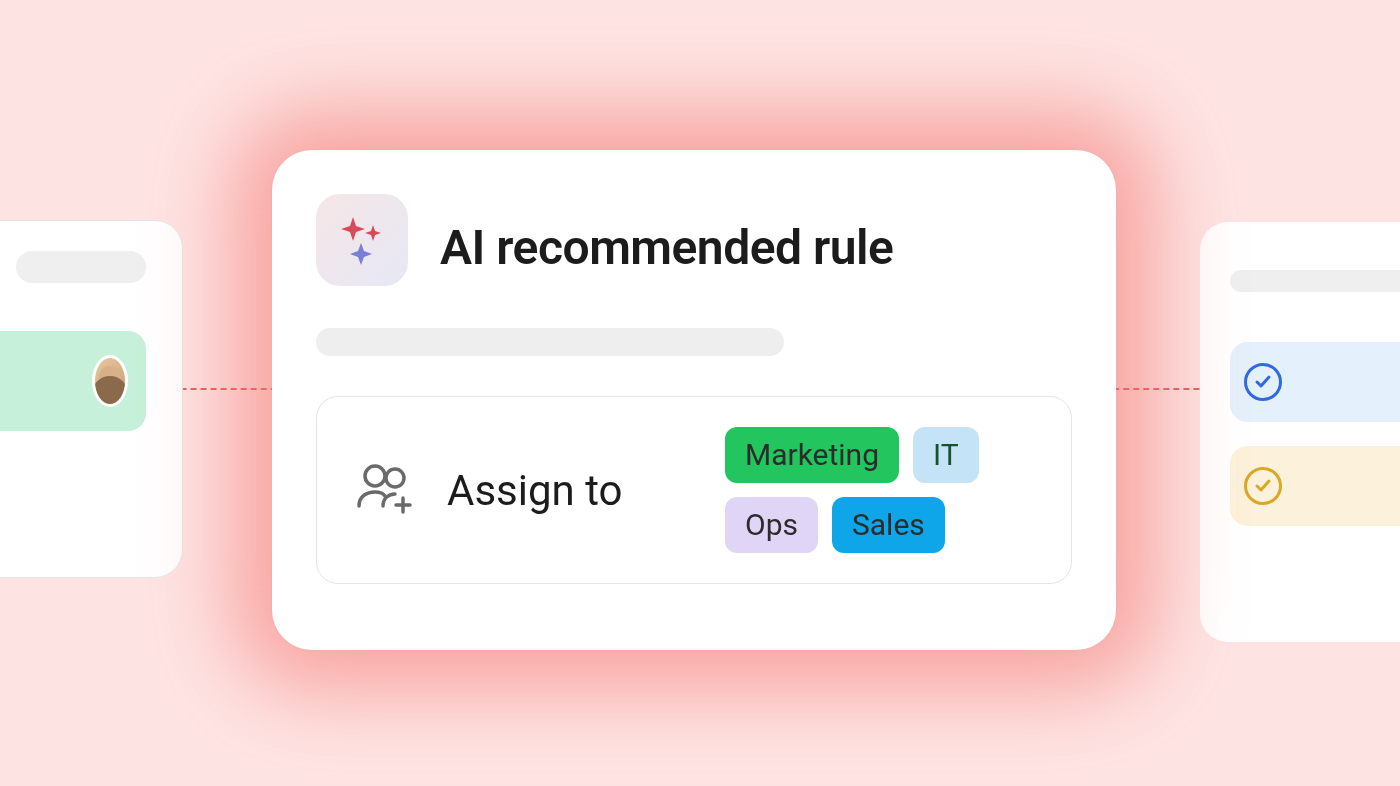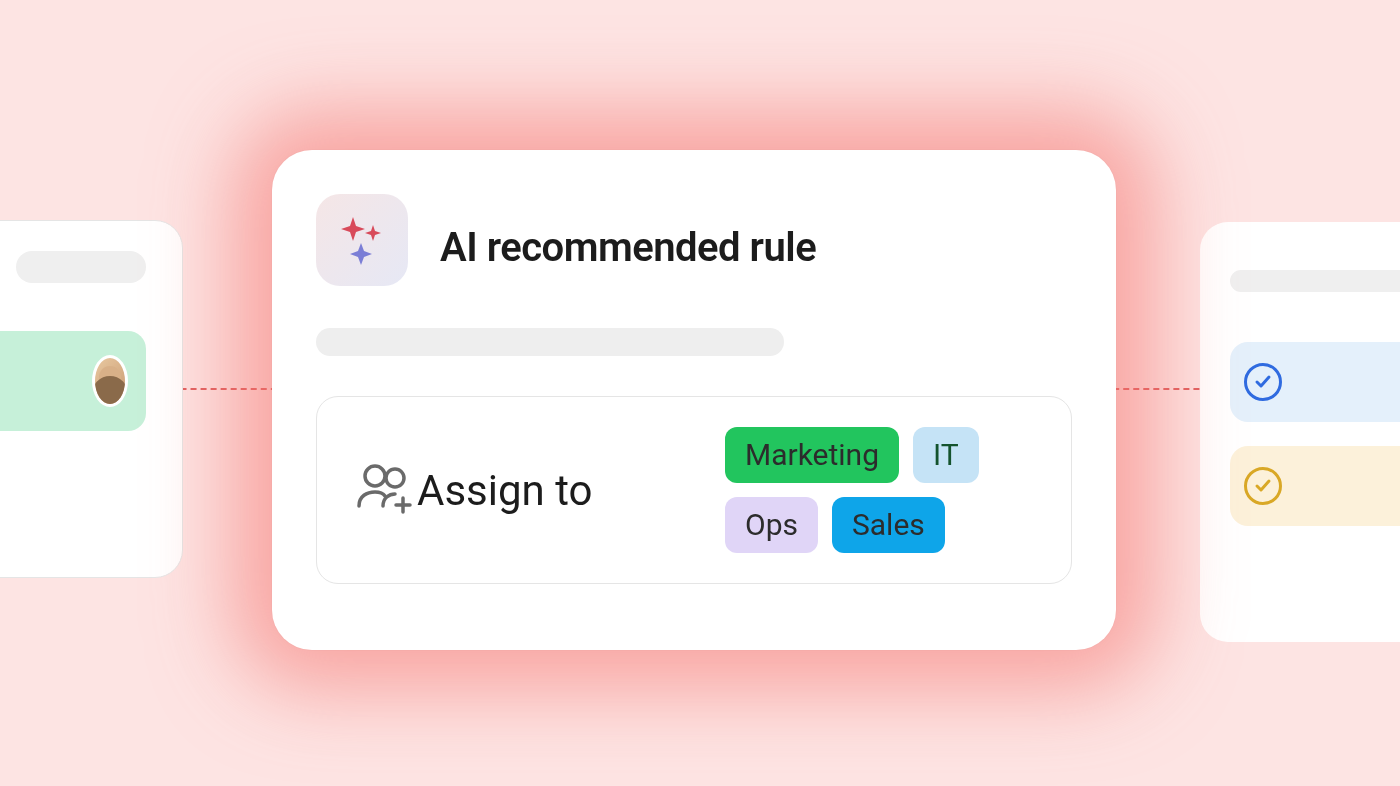--- a/index.html
+++ b/index.html
@@ -113,39 +113,40 @@
       width: 92px;
       height: 92px;
       border-radius: 24px;
       background: linear-gradient(135deg, #f5e6e6 0%, #e6e8f5 100%);
       display: flex;
       align-items: center;
       justify-content: center;
       flex-shrink: 0;
     }
     .main-title {
-      font-size: 40px;
+      font-size: 48px;
       font-weight: 650;
       color: #1c1c1c;
       letter-spacing: -0.5px;
       margin-top: 15px;
     }
     .skeleton-bar {
       width: 468px;
       height: 28px;
       background: #eeeeee;
       border-radius: 14px;
       margin-bottom: 40px;
     }
     .assign-panel {
       border: 1px solid #e5e5e5;
       border-radius: 22px;
       padding: 30px 36px;
       display: flex;
       align-items: center;
+      gap: 30px;
     }
     .people-icon {
       flex-shrink: 0;
     }
     .assign-label {
       font-size: 42px;
       font-weight: 400;
       color: #1c1c1c;
       flex: 0 0 auto;
       margin-right: auto;

